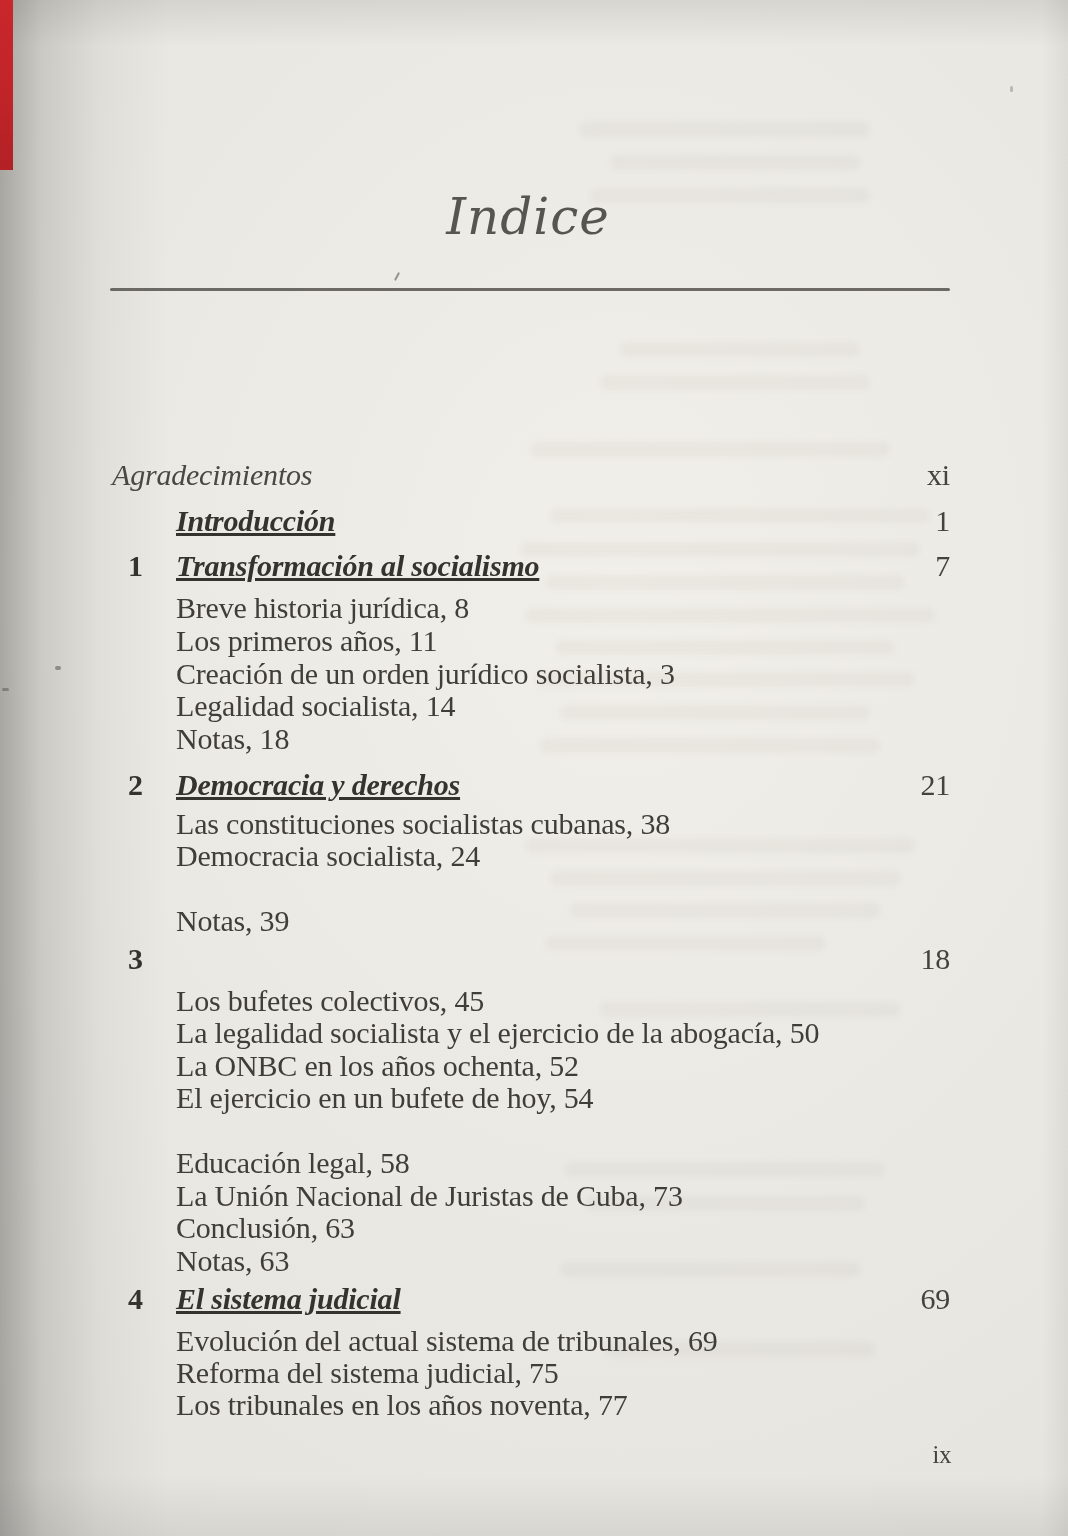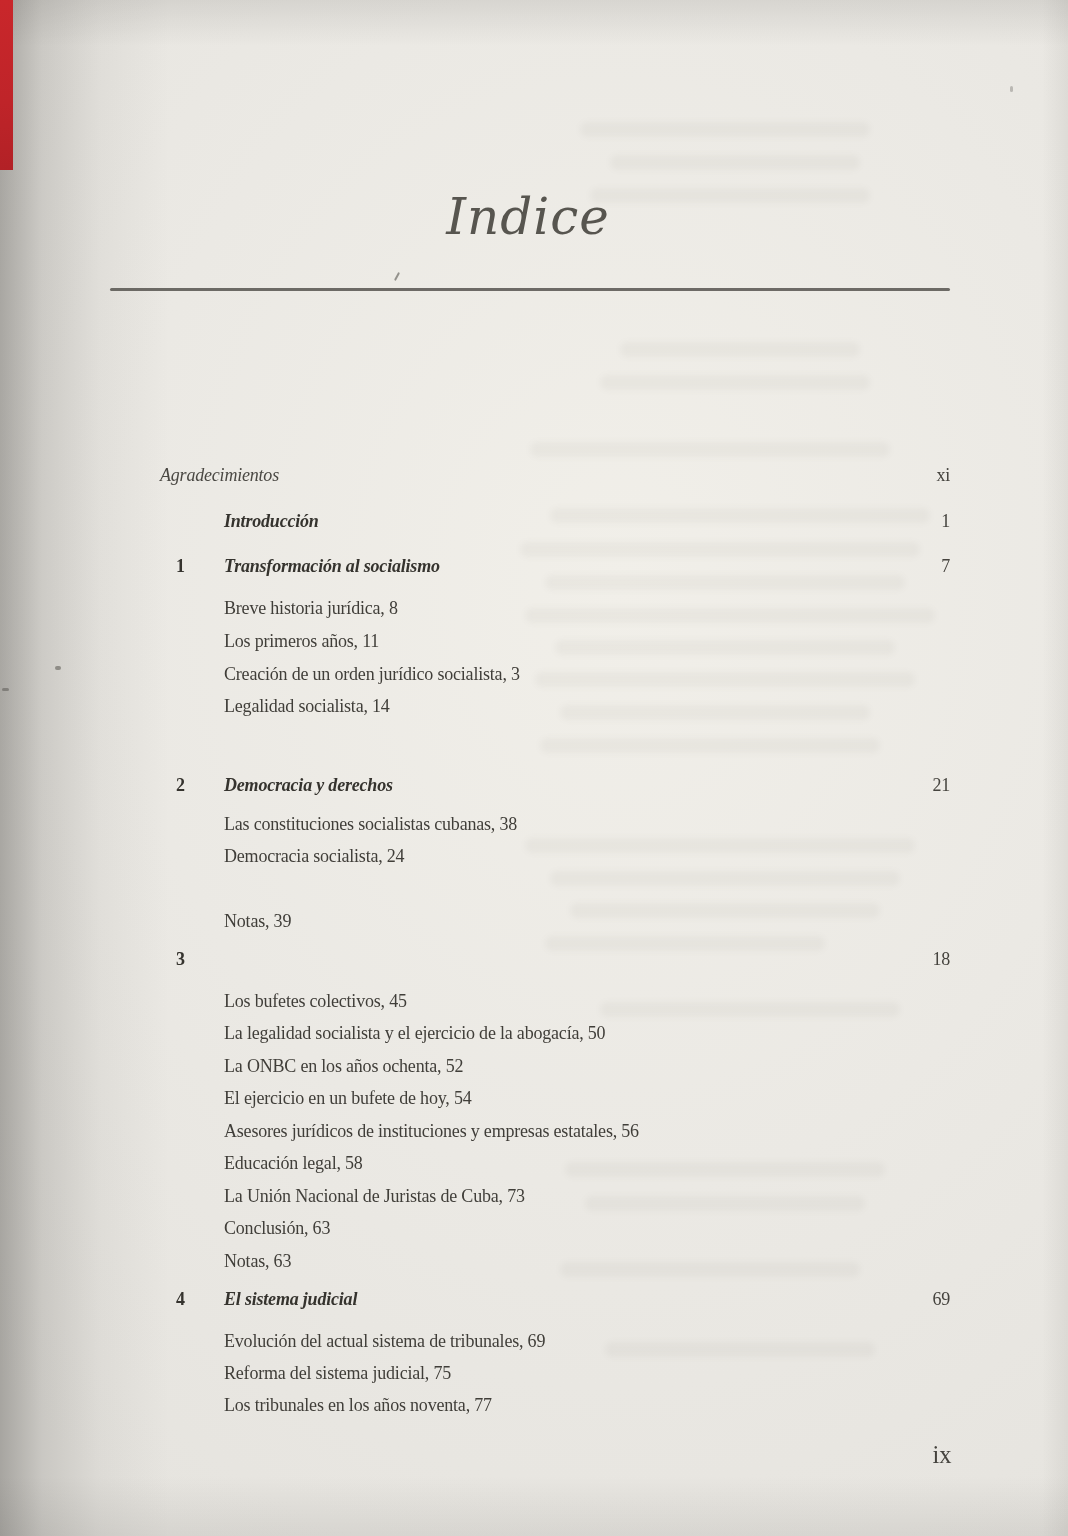--- a/index.html
+++ b/index.html
@@ -28,26 +28,26 @@
     text-align:center;
     font-family:"DejaVu Serif", serif;
     font-style:italic;
     font-size:50px;line-height:1.1;
     color:#57554f;
     transform:translateX(-6px);
     letter-spacing:1px;
   }
   .title-rule{position:absolute;left:110px;top:288px;width:840px;height:3px;background:#56544f;opacity:0.85;border-radius:2px;}
 
-  .toc{position:absolute;left:112px;right:118px;top:0;bottom:0;font-size:18px;color:#403e39;letter-spacing:-0.2px;margin-left:48px;}
+  .toc{position:absolute;left:112px;right:118px;top:0;bottom:0;font-size:30px;color:#403e39;letter-spacing:-0.2px;}
   .row{position:absolute;left:0;right:0;display:flex;align-items:baseline;line-height:30px;white-space:nowrap;}
   .row .pg{margin-left:auto;color:#45433e;}
   .front-label{font-style:italic;color:#4a4843;}
   .indent{margin-left:64px;}
-  .bold-it{font-weight:bold;font-style:italic;color:#35332e;}
+  .bold-it{font-weight:bold;font-style:italic;color:#35332e;text-decoration:underline;}
   .num{position:absolute;left:16px;font-weight:bold;color:#35332e;}
   .sec{margin-left:64px;}
 
   .folio{position:absolute;top:1441px;left:912px;width:60px;text-align:center;font-size:24.5px;color:#45433e;}
 
   .ghost{position:absolute;height:15px;border-radius:7px;background:#6e6a5f;opacity:0.055;filter:blur(3px);pointer-events:none;}
   .speck{position:absolute;background:#4b4944;border-radius:2px;pointer-events:none;}
 </style>
 </head>
 <body>
@@ -115,20 +115,23 @@
       </div>
     <div class="row" style="top:626px">
         <span class="sec">Los primeros años, 11</span>
       </div>
     <div class="row" style="top:659px">
         <span class="sec">Creación de un orden jurídico socialista, 3</span>
       </div>
     <div class="row" style="top:691px">
         <span class="sec">Legalidad socialista, 14</span>
       </div>
+    <div class="row" style="top:724px">
+        <span class="sec">Notas, 18</span>
+      </div>
 
     <div class="row" style="top:770px">
       <span class="num">2</span>
       <span class="indent bold-it">Democracia y derechos</span>
       <span class="pg">21</span>
     </div>
     <div class="row" style="top:809px">
         <span class="sec">Las constituciones socialistas cubanas, 38</span>
       </div>
     <div class="row" style="top:841px">
@@ -146,23 +149,20 @@
         <span class="sec">Los bufetes colectivos, 45</span>
       </div>
     <div class="row" style="top:1018px">
         <span class="sec">La legalidad socialista y el ejercicio de la abogacía, 50</span>
       </div>
     <div class="row" style="top:1051px">
         <span class="sec">La ONBC en los años ochenta, 52</span>
       </div>
     <div class="row" style="top:1083px">
         <span class="sec">El ejercicio en un bufete de hoy, 54</span>
-      </div>
-    <div class="row" style="top:1116px">
-        <span class="sec">Asesores jurídicos de instituciones y empresas estatales, 56</span>
       </div>
     <div class="row" style="top:1148px">
         <span class="sec">Educación legal, 58</span>
       </div>
     <div class="row" style="top:1181px">
         <span class="sec">La Unión Nacional de Juristas de Cuba, 73</span>
       </div>
     <div class="row" style="top:1213px">
         <span class="sec">Conclusión, 63</span>
       </div>

